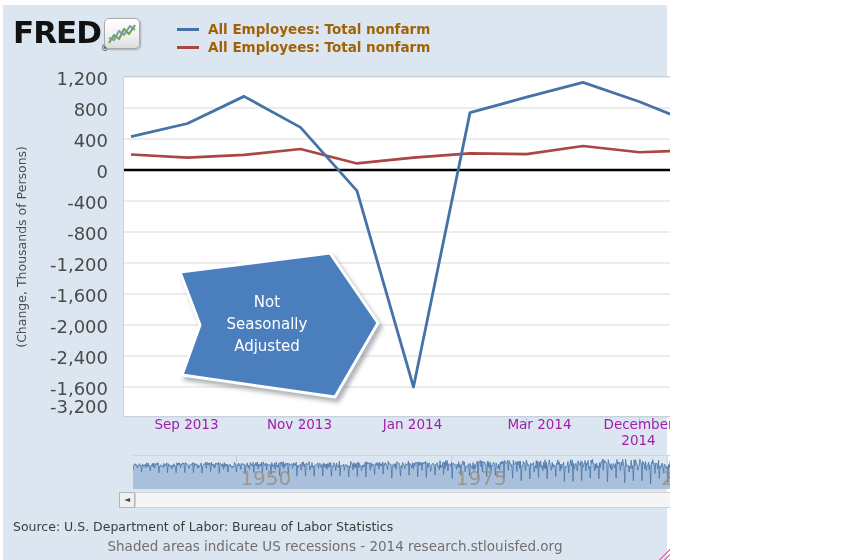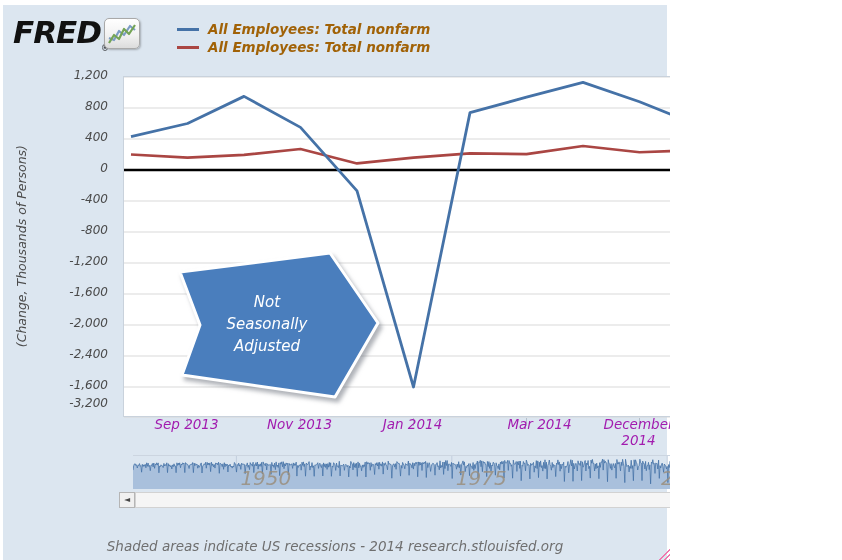--- a/index.html
+++ b/index.html
@@ -1,17 +1,17 @@
 <!DOCTYPE html>
 <html><head>
 <meta charset="utf-8">
 <style>
   * { margin:0; padding:0; box-sizing:border-box; }
   body { background:#ffffff; font-family:"DejaVu Sans","Liberation Sans",sans-serif; }
-  .stage { position:relative; width:670px; height:560px; background:#ffffff; overflow:hidden;font-style:italic; }
+  .stage { position:relative; width:670px; height:560px; background:#ffffff; overflow:hidden; }
   .panel { position:absolute; left:3px; top:5px; right:3px; bottom:0; background:#dce6f0; }
 
   
   .fred-logo { position:absolute; left:13px; top:14px; font-size:31px; font-weight:900;
                color:#111; letter-spacing:-1px; cursor:pointer; }
   .fred-logo sup { font-size:8px; font-weight:400; vertical-align:-8px; }
   .fred-icon { position:absolute; left:104px; top:18px; width:36px; height:31px;
                border:1px solid #a9a9a9; border-radius:5px;
                background:linear-gradient(180deg,#ffffff 0%,#f2f2f2 55%,#dcdcdc 100%);
                box-shadow:1px 1px 2px rgba(0,0,0,.25); }
@@ -19,21 +19,21 @@
   .legend-row { display:flex; align-items:center; height:18px; }
   .legend-dash { width:22px; height:3px; margin-right:9px; }
   .legend-label { font-size:13.5px; font-weight:bold; color:#a16207; white-space:nowrap; }
 
   
   .ylabel-wrap { position:absolute; left:12px; top:76px; height:341px; width:18px;
                  display:flex; align-items:center; justify-content:center; }
   .ylabel-wrap span { writing-mode:vertical-rl; transform:rotate(180deg);
                       font-size:12.5px; color:#4c4c4c; white-space:nowrap; }
   .ytick { position:absolute; left:8px; width:100px; text-align:right;
-           font-size:12px; color:#4a4a4a; }
+           font-size:18px; color:#4a4a4a; }
   .xtick { position:absolute; top:416px; width:92px; text-align:center;
            font-size:13.5px; color:#a21caf; }
   .xtickmark { position:absolute; top:418px; width:1px; height:8px; background:#b4bfcb; }
 
   
   .plot { position:absolute; left:123px; top:76px; width:692px; height:341px;
           background:#ffffff; border:1px solid #c9d2dc; }
 
   
   .anno-arrow { position:absolute; left:170px; top:245px; width:230px; height:168px;
@@ -176,15 +176,16 @@
   <div class="handle" style="left:791px">
       <i></i>
       <i></i>
     </div>
 
   <div class="sb-track"></div>
   <div class="sb-btn" style="left:119px"><span>◄</span></div>
   <div class="sb-thumb"></div>
   <div class="sb-btn" style="left:797px"><span>►</span></div>
 
+  <div class="source">Source: U.S. Department of Labor: Bureau of Labor Statistics</div>
   <div class="note">Shaded areas indicate US recessions - 2014 research.stlouisfed.org</div>
   <div class="grip"></div>
 </div>
 
 </body></html>

